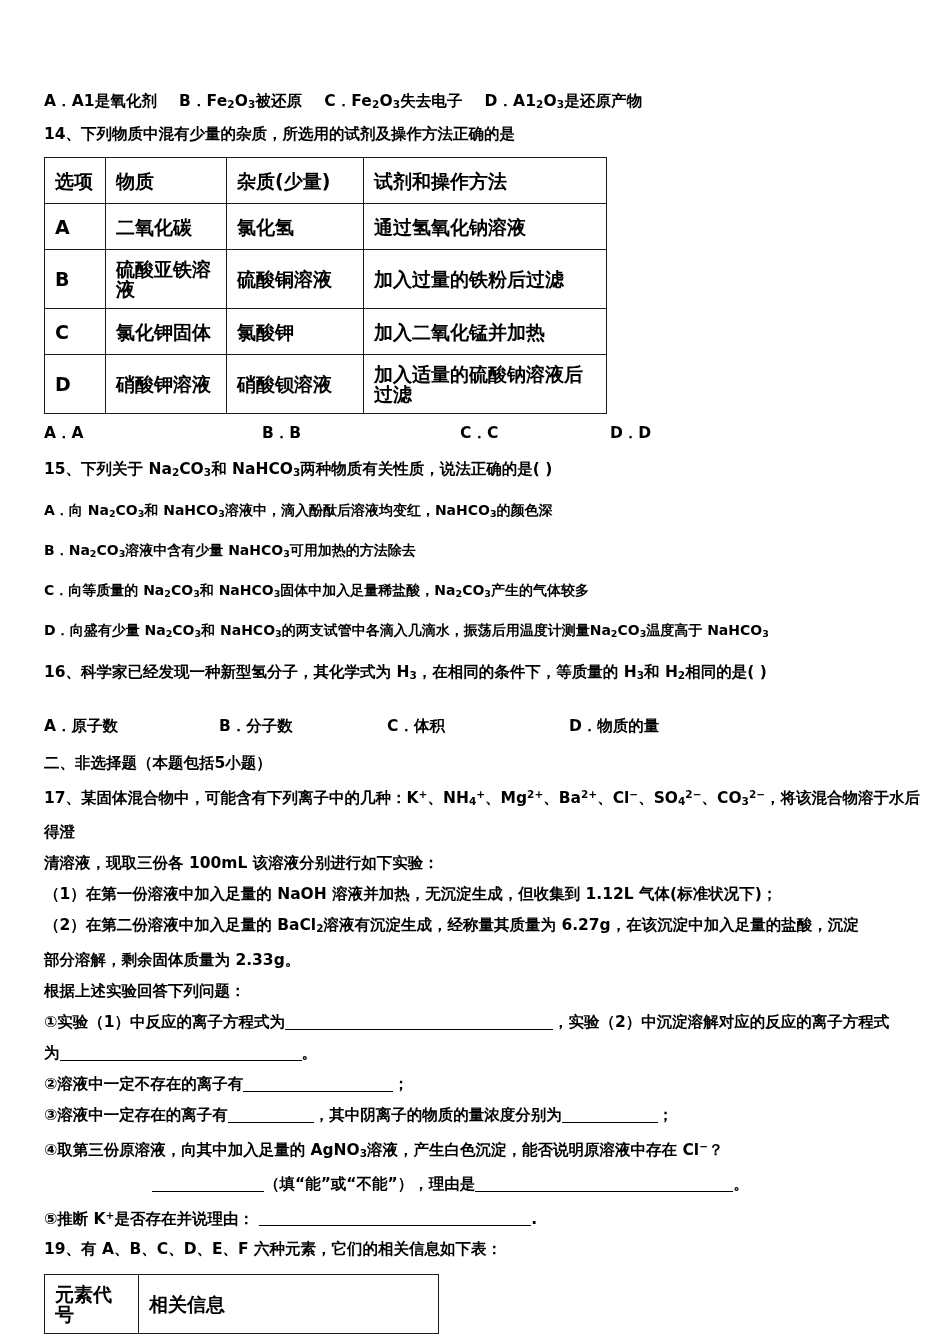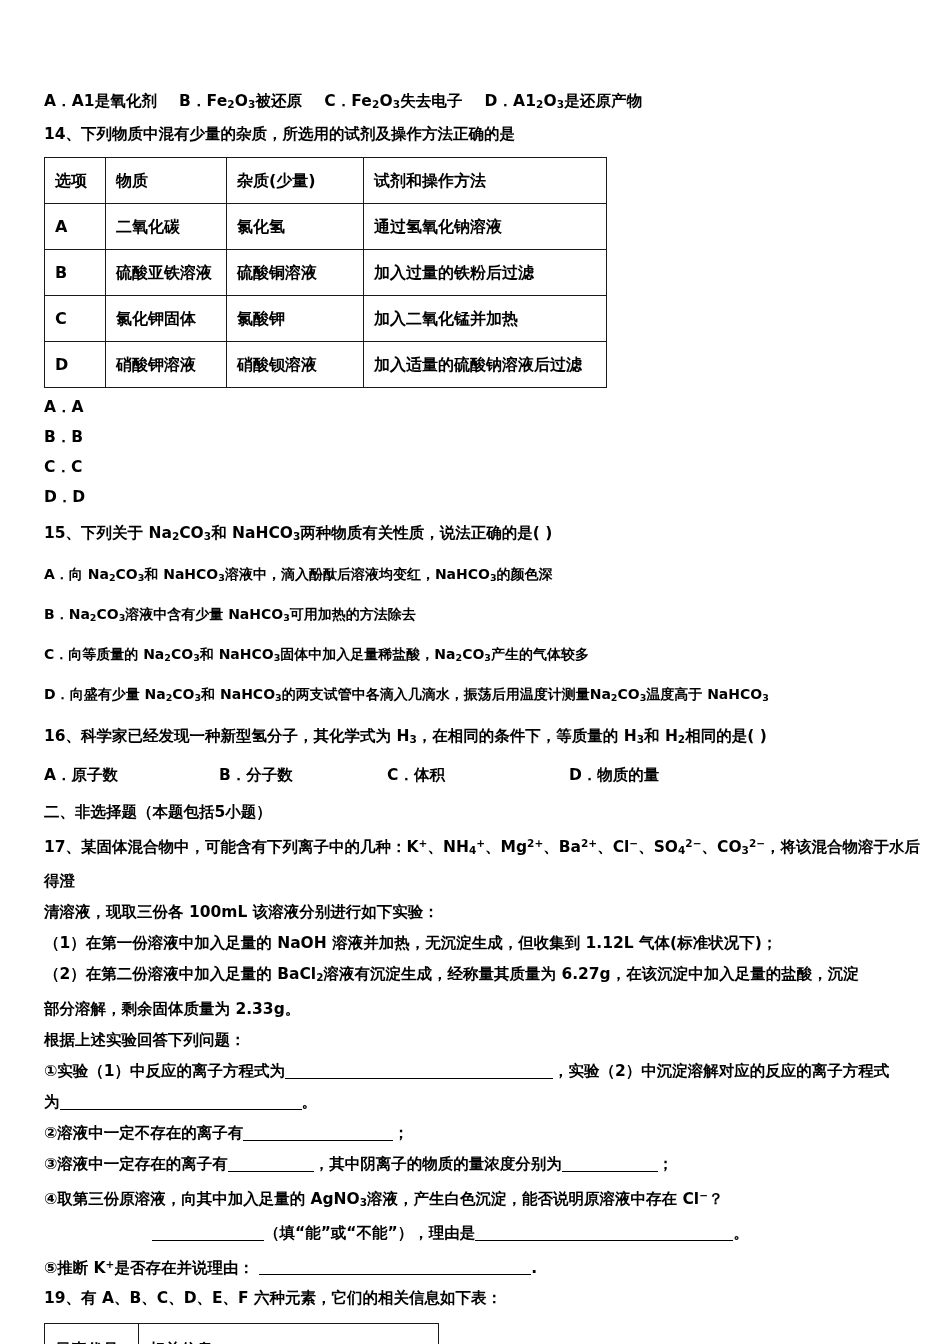--- a/index.html
+++ b/index.html
@@ -70,21 +70,21 @@
     font-size: 14px;
     line-height: 31px;
     font-weight: bold;
     margin-top: 6px;
   }
 
   
   table.grid {
     border-collapse: collapse;
     table-layout: fixed;
-    font-size: 16px;
+    font-size: 19px;
     font-weight: bold;
     margin-top: 7px;
   }
   table.grid td {
     border: 1.6px solid #1a1a1a;
     padding: 9px 9px 9px 10px;
     vertical-align: middle;
     line-height: 20px;
     height: 27px;
   }
@@ -168,21 +168,21 @@
         </tr>
         <tr>
           <td>D</td>
           <td>硝酸钾溶液</td>
           <td>硝酸钡溶液</td>
           <td>加入适量的硫酸钠溶液后过滤</td>
         </tr>
       </tbody>
     </table>
 
-    <div class="opt-row four" style="margin-top:4px;flex-direction:column;">
+    <div class="opt-row four" style="margin-top:4px;">
       <span class="opt">A．A</span>
       <span class="opt">B．B</span>
       <span class="opt">C．C</span>
       <span class="opt">D．D</span>
     </div>
 
     <div class="qline" style="margin-top:6px;">
       <span class="qnum">15、</span><span>下列关于</span> Na<sub>2</sub>CO<sub>3</sub><span>和</span> NaHCO<sub>3</sub><span>两种物质有关性质，说法正确的是( )</span>
     </div>
 
@@ -199,21 +199,21 @@
     </div>
 
     <div class="opt-block">
       <span>D．</span><span>向盛有少量</span> Na<sub>2</sub>CO<sub>3</sub><span>和</span> NaHCO<sub>3</sub><span>的两支试管中各滴入几滴水，振荡后用温度计测量</span>Na<sub>2</sub>CO<sub>3</sub><span>温度高于</span> NaHCO<sub>3</sub>
     </div>
 
     <div class="qline" style="margin-top:8px;">
       <span class="qnum">16、</span><span>科学家已经发现一种新型氢分子，其化学式为</span> H<sub>3</sub><span>，在相同的条件下，等质量的</span> H<sub>3</sub><span>和</span> H<sub>2</sub><span>相同的是( )</span>
     </div>
 
-    <div class="opt-row four q16" style="margin-top:5px;">
+    <div class="opt-row four q16" style="margin-top:20px;">
       <span class="opt">A．原子数</span>
       <span class="opt">B．分子数</span>
       <span class="opt">C．体积</span>
       <span class="opt">D．物质的量</span>
     </div>
 
     <div class="qline" style="margin-top:7px;">二、非选择题（本题包括5小题）</div>
 
     <div class="qline">
       <span class="qnum">17、</span><span>某固体混合物中，可能含有下列离子中的几种：</span><span>K<sup>+</sup>、NH<sub>4</sub><sup>+</sup>、Mg<sup>2+</sup>、Ba<sup>2+</sup>、Cl<sup>−</sup>、SO<sub>4</sub><sup>2−</sup>、CO<sub>3</sub><sup>2−</sup></span><span>，将该混合物溶于水后得澄</span>

